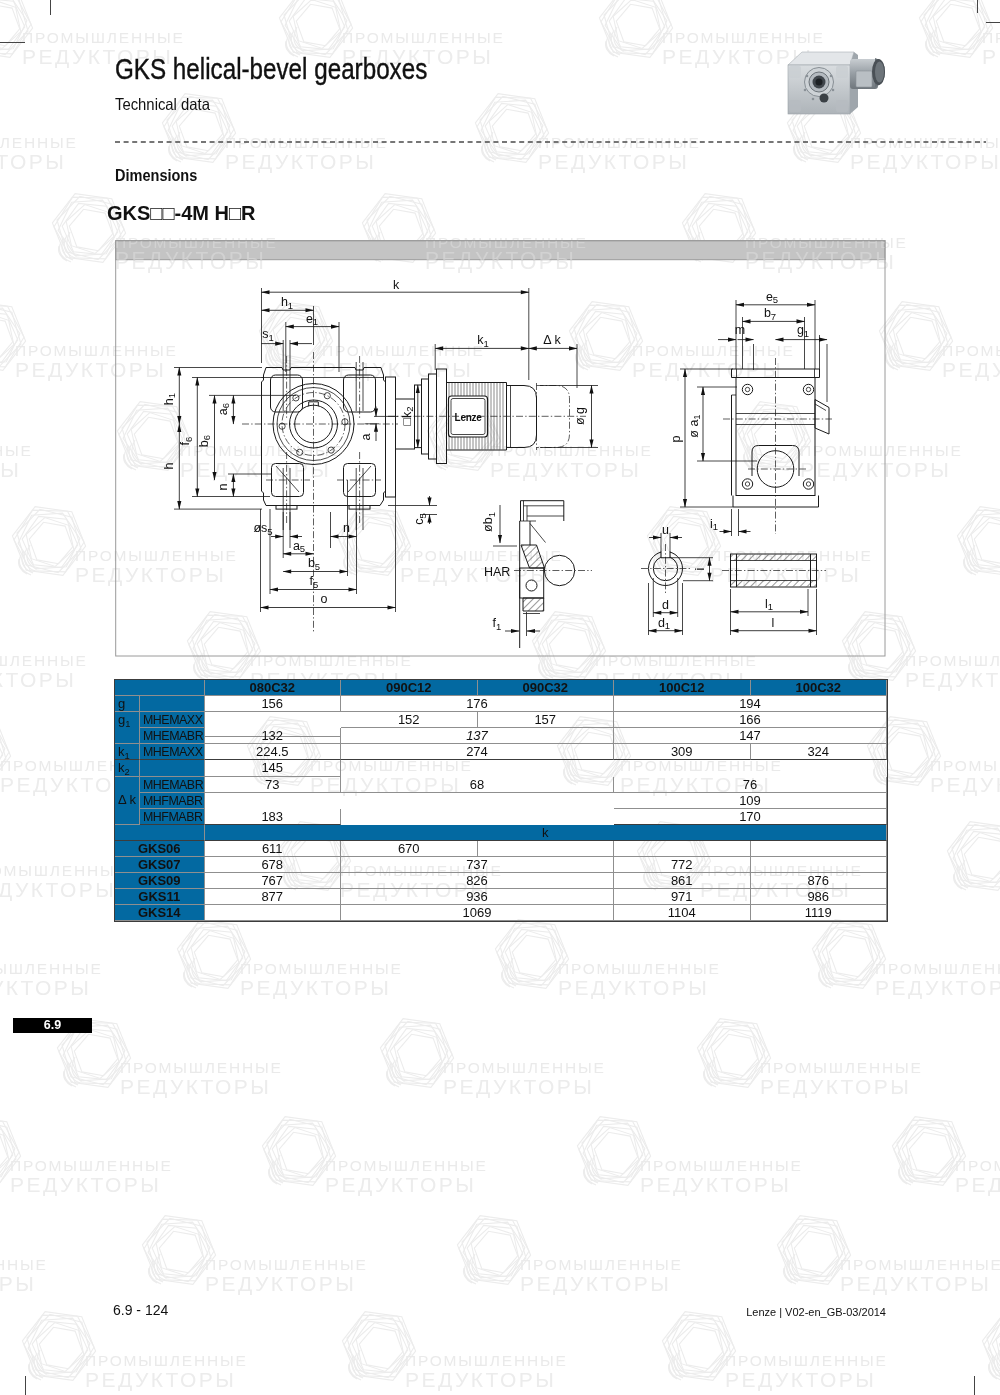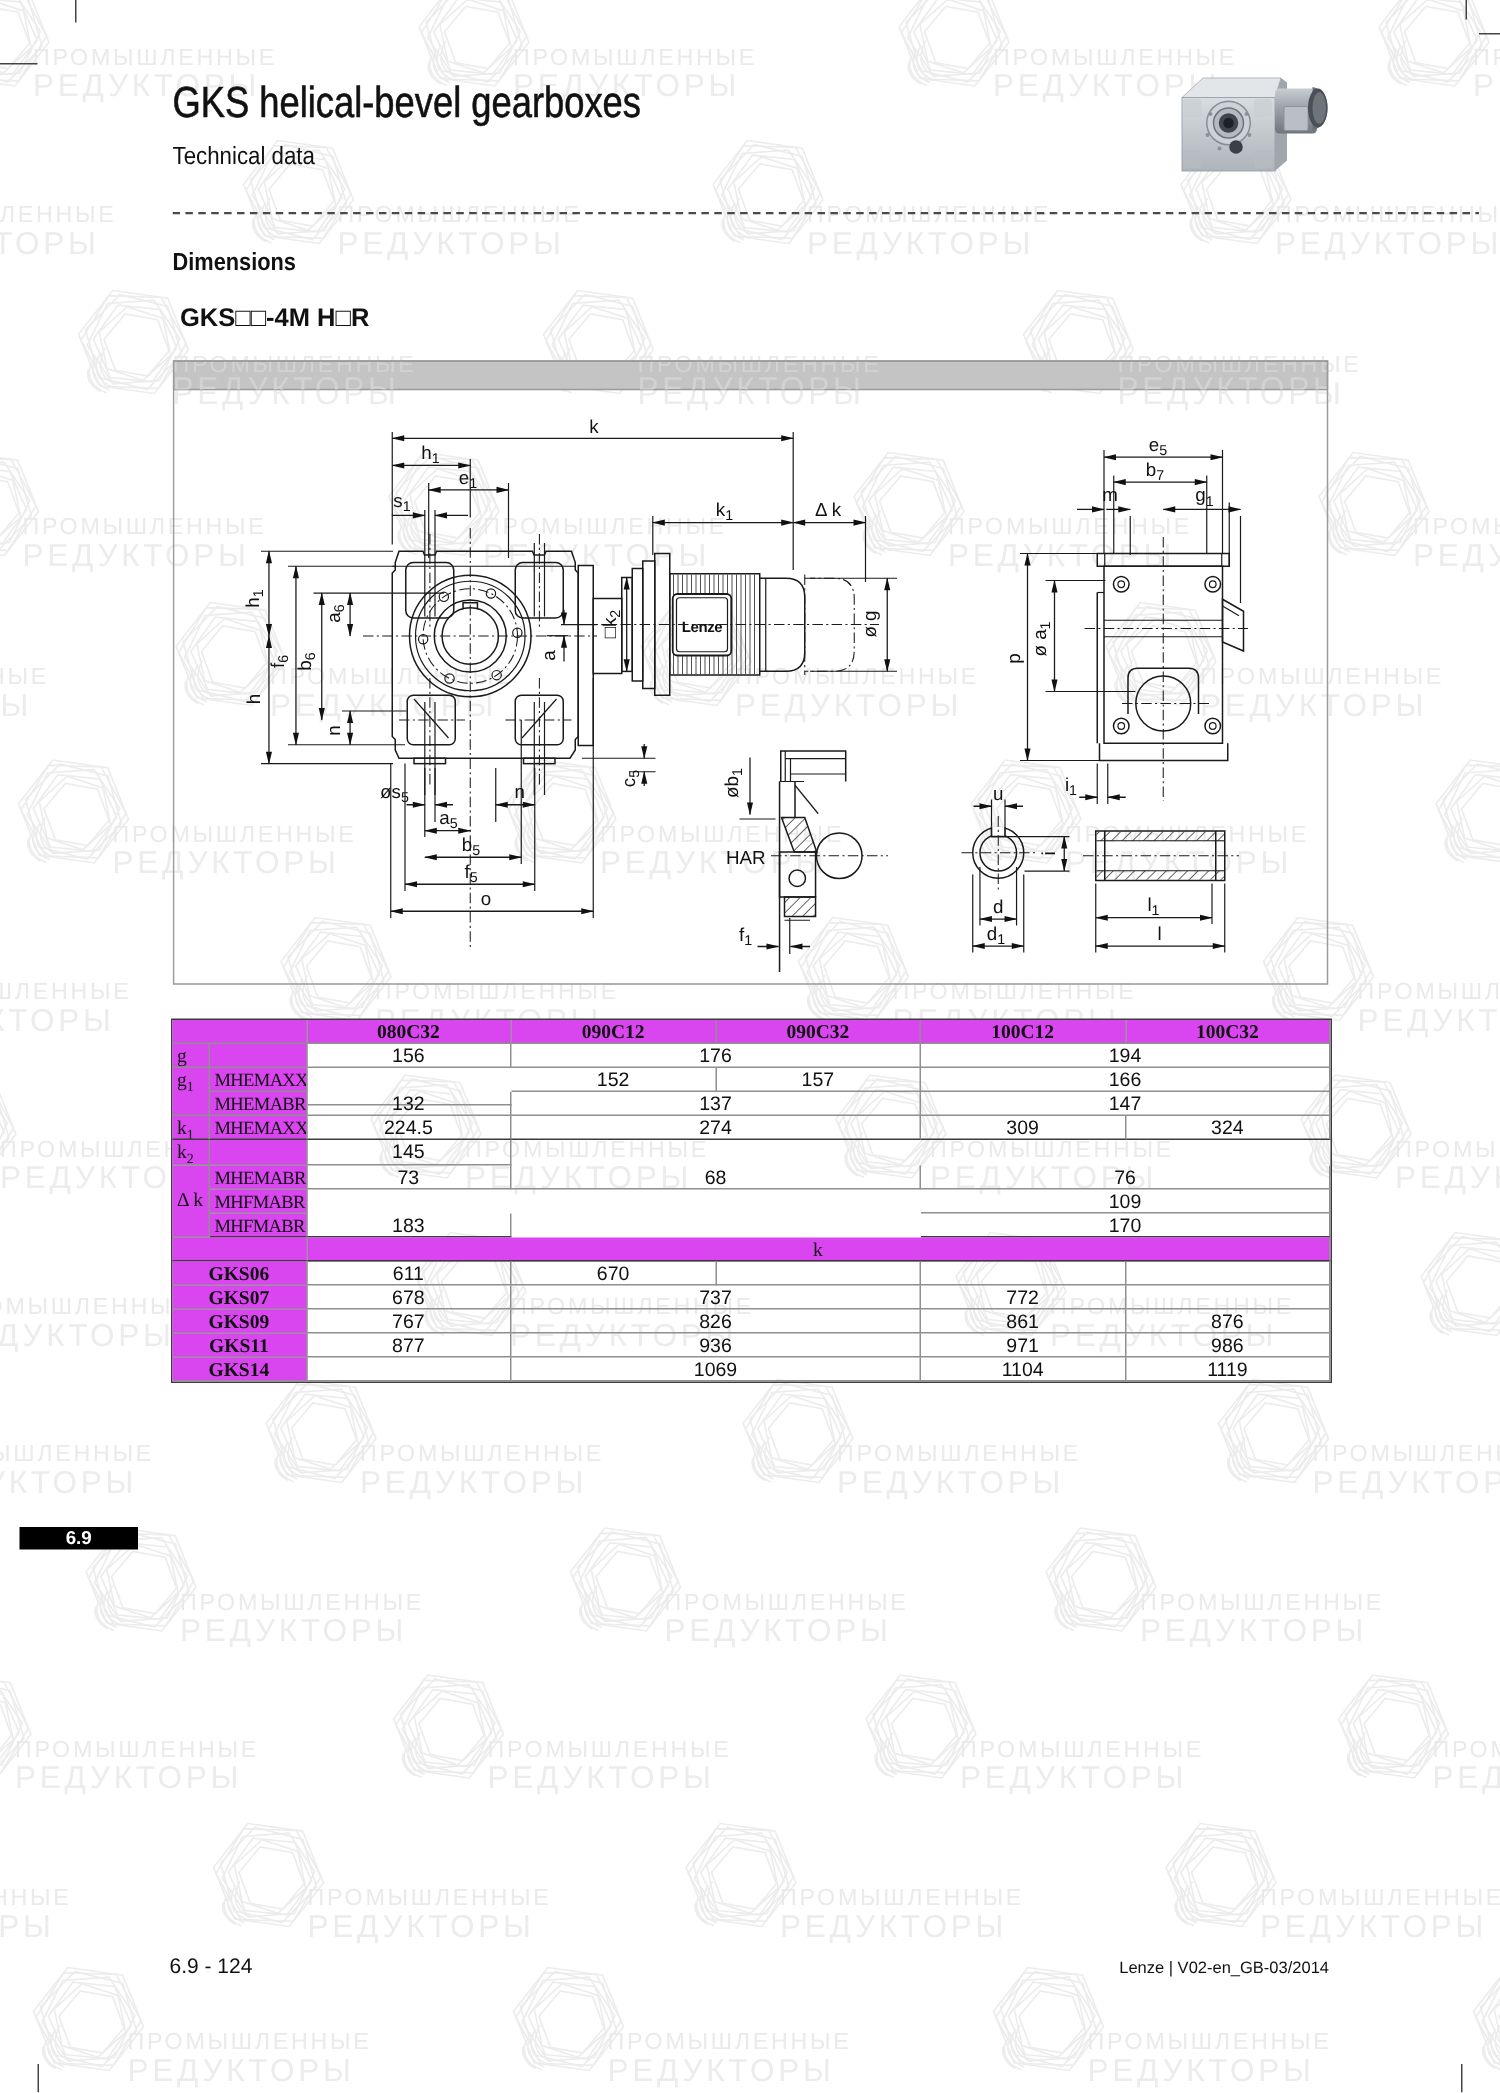--- a/index.html
+++ b/index.html
@@ -4,21 +4,21 @@
 <style>
   html,body{margin:0;padding:0;}
   body{width:1000px;height:1395px;position:relative;background:#fff;
        font-family:"Liberation Sans", sans-serif;color:#111;overflow:hidden;}
   .abs{position:absolute;}
   sub{font-size:72%;vertical-align:baseline;position:relative;top:0.25em;}
 
   .tb{display:grid;grid-template-columns:25px 64.5px 136.5px 136.5px 136.5px 136.5px 136.5px;
       grid-template-rows:repeat(15,16.1px);border:1.4px solid #3c3c3c;font-size:13px;line-height:16px;}
   .c{border-right:1px solid #8f8f8f;border-bottom:1px solid #8f8f8f;text-align:center;overflow:hidden;white-space:nowrap;}
-  .g{background:#d946ef;font-family:Liberation Serif, serif;}
+  .g{background:#0369a1;}
   .lb{text-align:left;padding-left:3px;font-size:12.4px;letter-spacing:-0.45px;}
   .lb1{text-align:left;padding-left:3px;}
   .b{font-weight:bold;}
   .db{border-bottom:1.4px solid #3c3c3c;}
 </style>
 </head>
 <body>
 
 <svg class="abs" style="left:0;top:0;z-index:0;" width="1000" height="1395" viewBox="0 0 1000 1395">
 <defs>
@@ -113,21 +113,21 @@
 <div class="abs" style="left:25px;top:1376px;width:1px;height:19px;background:#444;"></div>
 
 <div class="abs" style="left:974px;top:1376px;width:1px;height:19px;background:#444;"></div>
 
 <svg class="abs" style="left:115px;top:140px;z-index:2;" width="871" height="4" viewBox="0 0 871 4">
   <line x1="0" y1="2" x2="871" y2="2" stroke="#4a4a4a" stroke-width="1.5" stroke-dasharray="5,3.6"></line>
 </svg>
 
 <div class="abs" style="left:115px;top:166px;font-size:16.5px;font-weight:bold;z-index:2;transform:scale(0.88,1);transform-origin:left top;white-space:nowrap;">Dimensions</div>
 
-<div class="abs" style="left:120px;top:202px;font-size:17px;font-weight:bold;z-index:2;text-align:right;">GKS□□-4M H□R</div>
+<div class="abs" style="left:107px;top:202px;font-size:20px;font-weight:bold;z-index:2;text-align:right;">GKS□□-4M H□R</div>
 
 <svg class="abs" style="left:780px;top:45px;z-index:2;" width="115" height="78" viewBox="0 0 115 78">
 <defs>
 <linearGradient id="pgf" x1="0" y1="0" x2="0" y2="1">
  <stop offset="0" stop-color="#d9dde0"></stop>
         <stop offset="0.5" stop-color="#c3c8cc"></stop>
         <stop offset="1" stop-color="#aeb4b9"></stop>
 </linearGradient>
 <linearGradient id="pgm" x1="0" y1="0" x2="0" y2="1">
  <stop offset="0" stop-color="#c8cdd1"></stop>
@@ -603,21 +603,21 @@
 <div class="c" style="grid-area:3/4/4/5;">152</div>
 
 <div class="c" style="grid-area:3/5/4/6;">157</div>
 
 <div class="c" style="grid-area:3/6/4/8;">166</div>
 
 <div class="c g lb" style="grid-area:4/2/5/3;">MHEMABR</div>
 
 <div class="c" style="grid-area:4/3/5/4;">132</div>
 
-<div class="c" style="grid-area:4/4/5/6;">137</div>
+<div class="c" style="grid-area:4/4/5/6;font-style:italic;">137</div>
 
 <div class="c" style="grid-area:4/6/5/8;">147</div>
 
 <div class="c g lb1 db" style="grid-area:5/1/6/2;">k<sub>1</sub></div>
 
 <div class="c g lb db" style="grid-area:5/2/6/3;">MHEMAXX</div>
 
 <div class="c db" style="grid-area:5/3/6/4;">224.5</div>
 
 <div class="c db" style="grid-area:5/4/6/6;">274</div>

